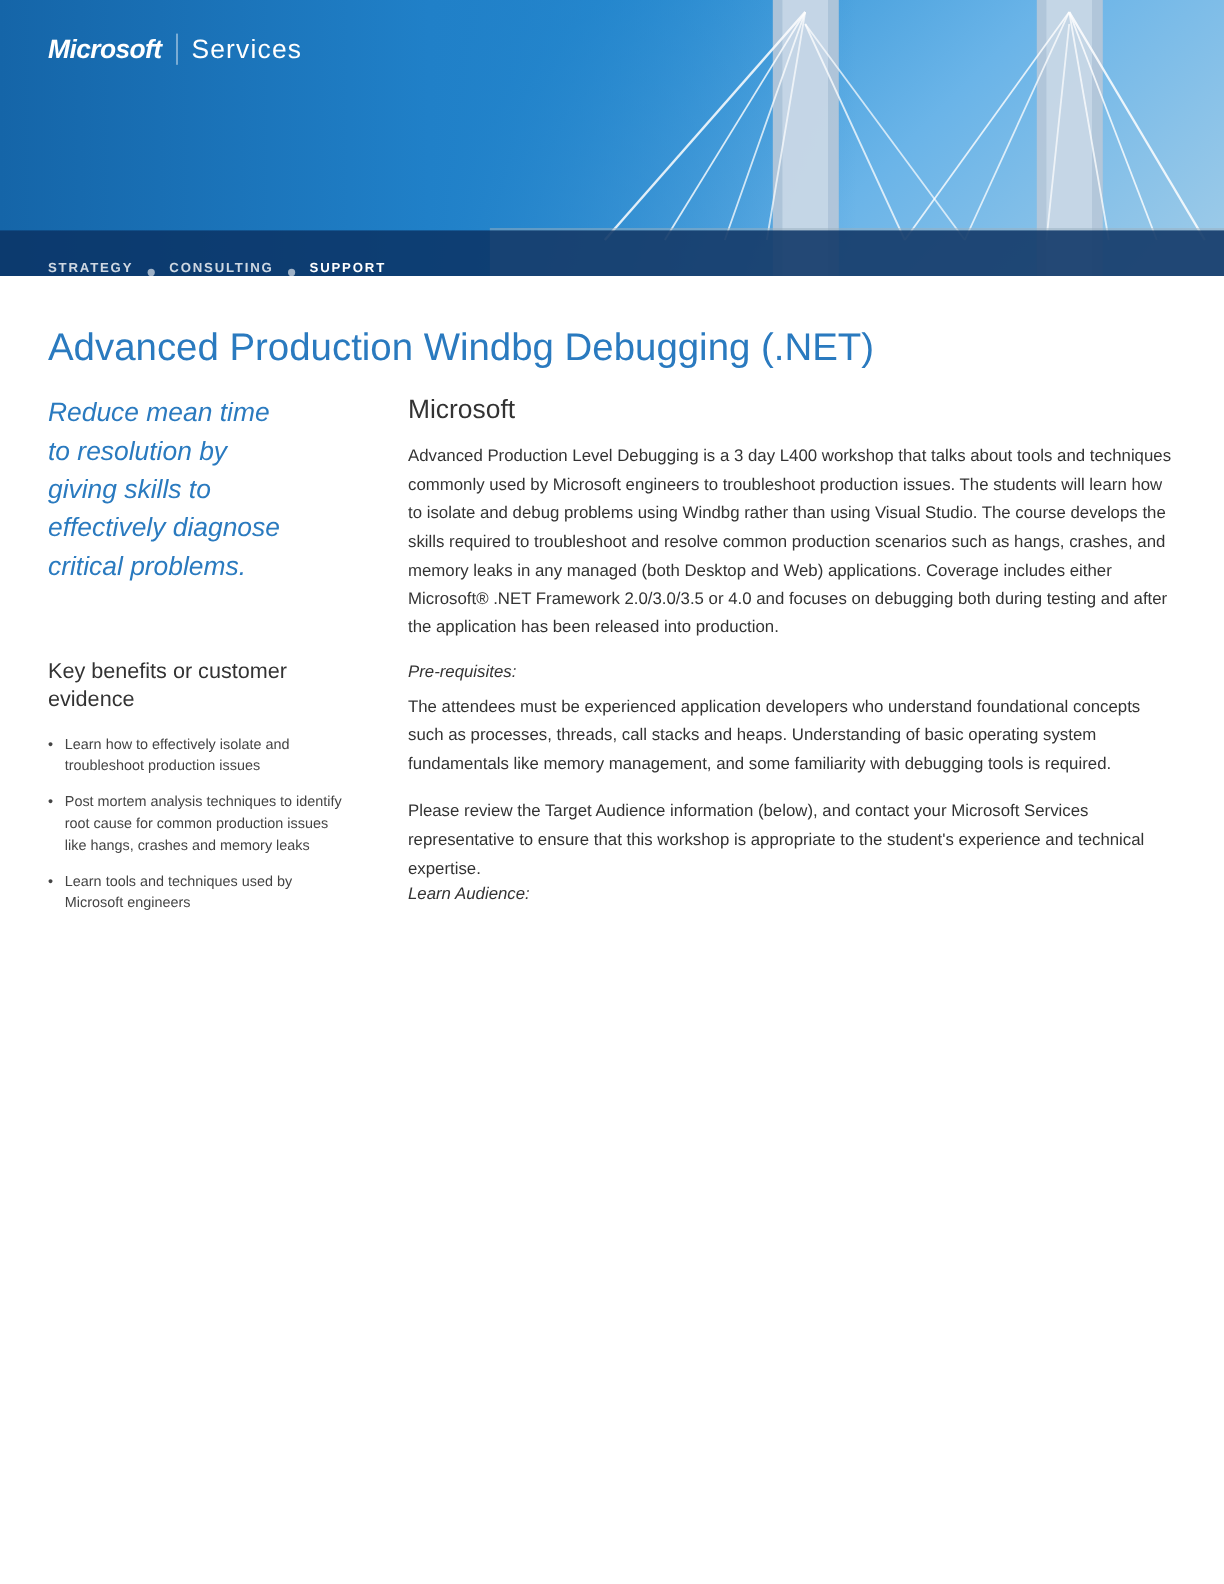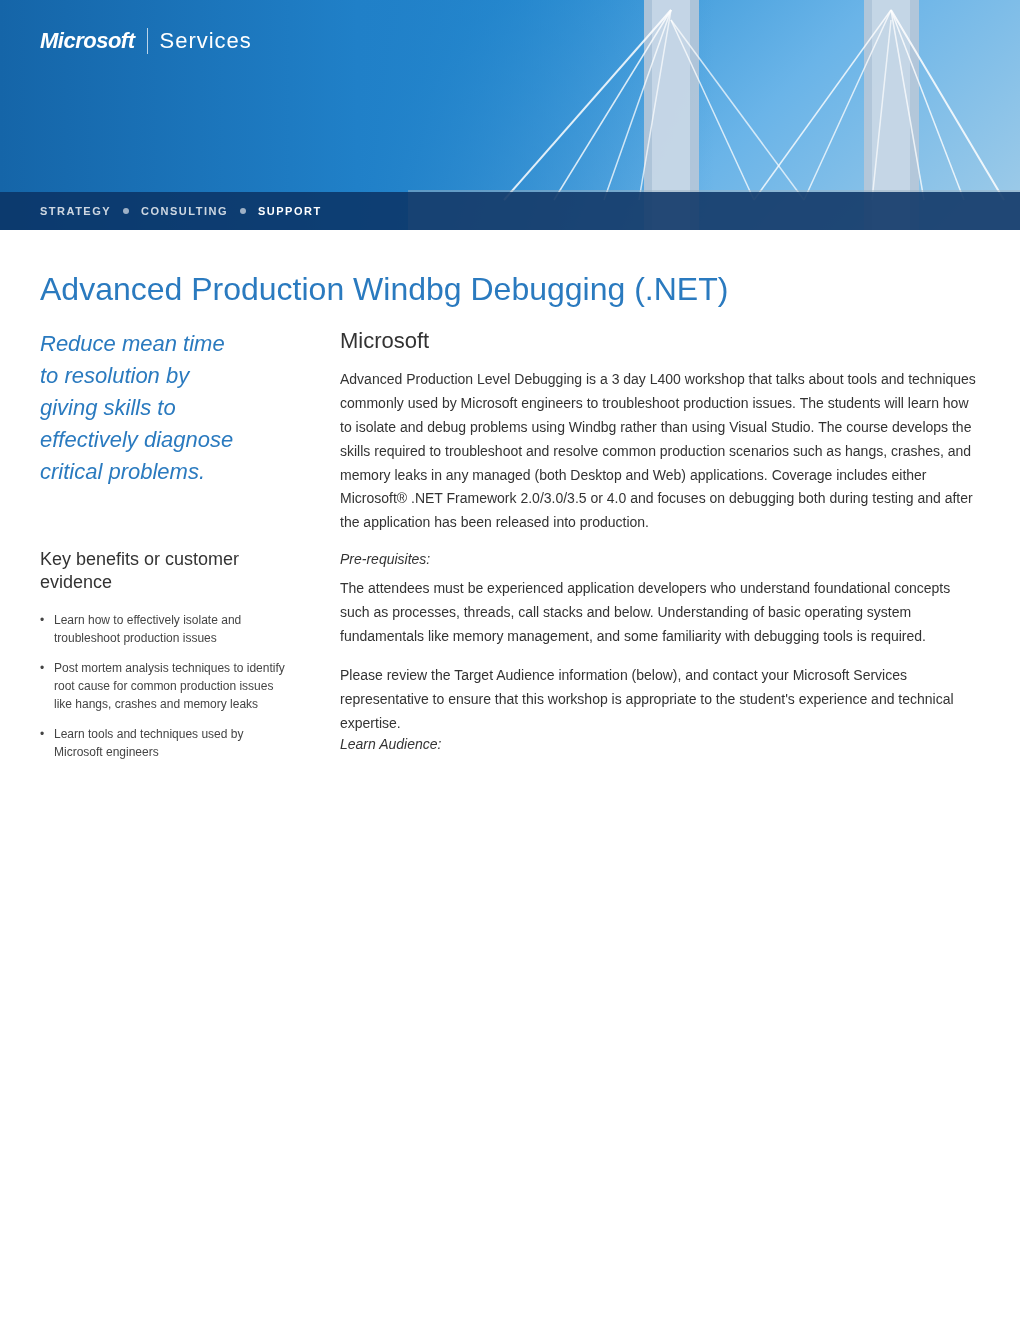--- a/index.html
+++ b/index.html
@@ -84,21 +84,21 @@
 
     
     .nav-bar {
       position: absolute;
       bottom: 0;
       left: 0;
       right: 0;
       height: 38px;
       background: rgba(10, 50, 100, 0.85);
       display: flex;
-      align-items: center;
+      align-items: flex-end;
       padding: 0 40px;
       gap: 8px;
     }
 
     .nav-item {
       font-size: 11px;
       font-weight: 600;
       letter-spacing: 1.5px;
       text-transform: uppercase;
       color: rgba(255,255,255,0.8);
@@ -228,21 +228,21 @@
       </div>
 
       <div class="right-col">
 
         <h2 style="font-size:22px;font-weight:400;color:#333;margin-bottom:14px;">Microsoft</h2>
 
         <p style="font-size:14px;color:#333;line-height:1.7;margin-bottom:16px;">Advanced Production Level Debugging is a 3 day L400 workshop that talks about tools and techniques commonly used by Microsoft engineers to troubleshoot production issues. The students will learn how to isolate and debug problems using Windbg rather than using Visual Studio. The course develops the skills required to troubleshoot and resolve common production scenarios such as hangs, crashes, and memory leaks in any managed (both Desktop and Web) applications. Coverage includes either Microsoft® .NET Framework 2.0/3.0/3.5 or 4.0 and focuses on debugging both during testing and after the application has been released into production.</p>
 
         <p style="font-style:italic;font-size:14px;color:#333;margin-bottom:10px;">Pre-requisites:</p>
 
-        <p style="font-size:14px;color:#333;line-height:1.7;margin-bottom:16px;">The attendees must be experienced application developers who understand foundational concepts such as processes, threads, call stacks and below. Understanding of basic operating system fundamentals like memory management, and some familiarity with debugging tools is required.</p>
+        <p style="font-size:14px;color:#333;line-height:1.7;margin-bottom:16px;">The attendees must be experienced application developers who understand foundational concepts such as processes, threads, call stacks and heaps. Understanding of basic operating system fundamentals like memory management, and some familiarity with debugging tools is required.</p>
 
         <p style="font-size:14px;color:#333;line-height:1.7;">Please review the Target Audience information (below), and contact your Microsoft Services representative to ensure that this workshop is appropriate to the student's experience and technical expertise.</p>
 
         <p style="font-style:italic;font-size:14px;color:#333;margin-bottom:10px;">Learn Audience:</p>
 
       </div>
     </div>
   </div>
 
 </body></html>

